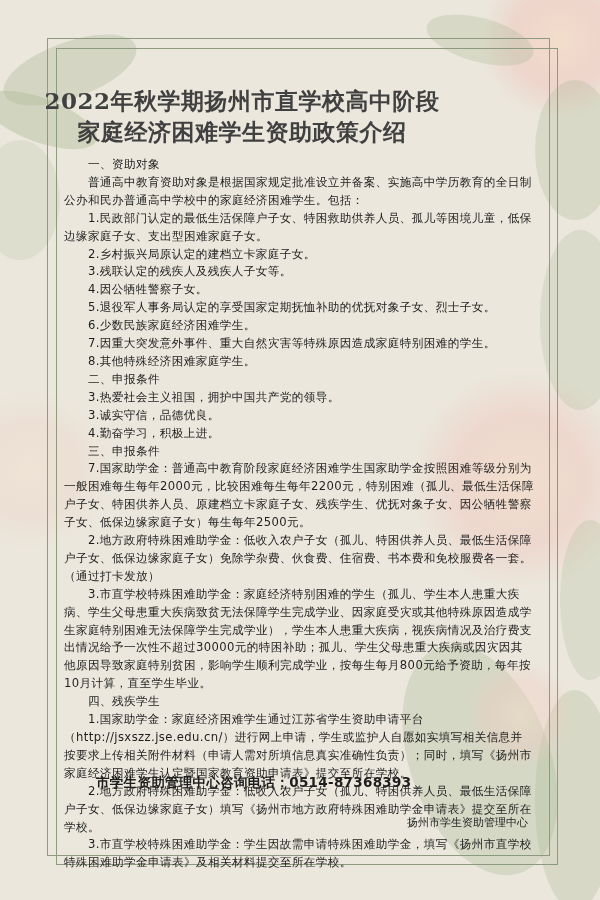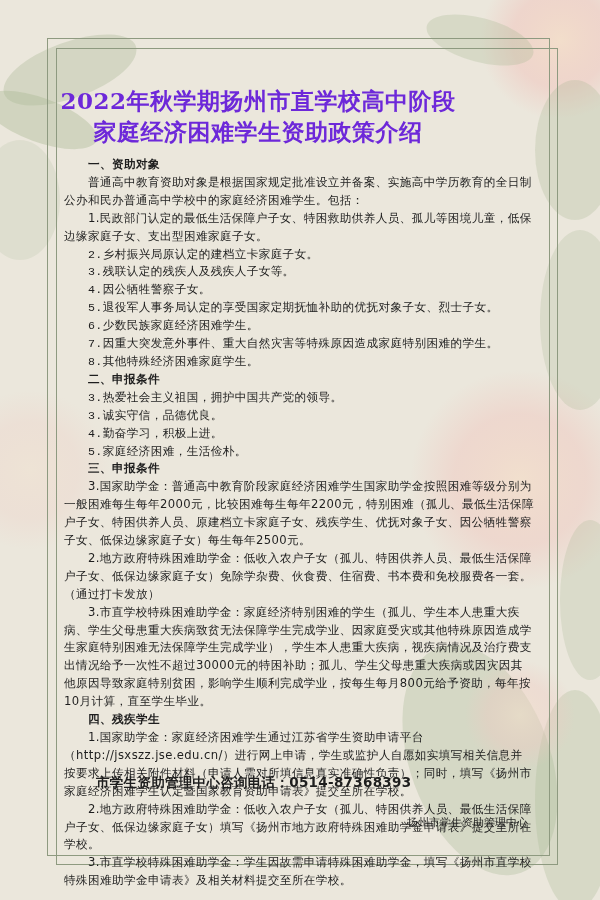--- a/index.html
+++ b/index.html
@@ -7,34 +7,34 @@
     width:600px; height:900px; position:relative; overflow:hidden;
     background:#ebe7dc;
     font-family:"DejaVu Sans","Liberation Sans",sans-serif;
     color:#1e1e1e;
   }
   .bg { position:absolute; inset:0; }
   .frame { position:absolute; border:1.5px solid #8e9a80; pointer-events:none; }
   .frame-a { left:47px; top:38px; width:501px; height:816px; }
   .frame-b { left:56px; top:48px; width:500px; height:815px; }
   .title {
-    position:absolute; left:16px; width:484px; text-align:center;
+    position:absolute; left:0; width:484px; text-align:center;
     font-family:"DejaVu Serif","Liberation Serif",serif; font-weight:bold;
-    font-size:23px; letter-spacing:0.5px; color:#6d28d9;
+    font-size:23px; letter-spacing:0.5px; color:#404040;
   }
   .title1 { top:86px; }
   .title2 { top:117px; }
   .body {
     position:absolute; left:64px; top:156px; width:470px;
     font-size:11.6px; line-height:17.9px; letter-spacing:0.4px;
   }
   .body p { margin:0; }
-  .h { font-weight:bold; padding-left:24px; }
+  .h { font-weight:normal; padding-left:24px; }
   .ind { text-indent:24px; }
-  .item { padding-left:24px;font-family:Liberation Mono, monospace; }
+  .item { padding-left:24px; }
   .wrap { text-indent:24px; }
   .hotline {
     position:absolute; left:88px; top:774px; font-weight:bold; font-size:13.5px; letter-spacing:0.3px;margin-left:8px;
   }
   .sign {
     position:absolute; left:392px; top:814px; font-size:11px; line-height:18px; text-align:right; width:136px;
   }
 </style>
 </head>
 <body>
@@ -82,24 +82,23 @@
   <p class="item">4.因公牺牲警察子女。</p>
   <p class="item">5.退役军人事务局认定的享受国家定期抚恤补助的优抚对象子女、烈士子女。</p>
   <p class="item">6.少数民族家庭经济困难学生。</p>
   <p class="item">7.因重大突发意外事件、重大自然灾害等特殊原因造成家庭特别困难的学生。</p>
   <p class="item">8.其他特殊经济困难家庭学生。</p>
 
   <p class="h">二、申报条件</p>
   <p class="item">3.热爱社会主义祖国，拥护中国共产党的领导。</p>
   <p class="item">3.诚实守信，品德优良。</p>
   <p class="item">4.勤奋学习，积极上进。</p>
-  <p class="item">5.家庭经济困难，生活俭朴。</p>
 
   <p class="h">三、申报条件</p>
-  <p class="wrap">3.国家助学金：普通高中教育阶段家庭经济困难学生国家助学金按照困难等级分别为一般困难每生每年2000元，比较困难每生每年2200元，特别困难（孤儿、最低生活保障户子女、特困供养人员、原建档立卡家庭子女、残疾学生、优抚对象子女、因公牺牲警察子女、低保边缘家庭子女）每生每年2500元。</p>
+  <p class="wrap">7.国家助学金：普通高中教育阶段家庭经济困难学生国家助学金按照困难等级分别为一般困难每生每年2000元，比较困难每生每年2200元，特别困难（孤儿、最低生活保障户子女、特困供养人员、原建档立卡家庭子女、残疾学生、优抚对象子女、因公牺牲警察子女、低保边缘家庭子女）每生每年2500元。</p>
   <p class="wrap">2.地方政府特殊困难助学金：低收入农户子女（孤儿、特困供养人员、最低生活保障户子女、低保边缘家庭子女）免除学杂费、伙食费、住宿费、书本费和免校服费各一套。（通过打卡发放）</p>
   <p class="wrap">3.市直学校特殊困难助学金：家庭经济特别困难的学生（孤儿、学生本人患重大疾病、学生父母患重大疾病致贫无法保障学生完成学业、因家庭受灾或其他特殊原因造成学生家庭特别困难无法保障学生完成学业），学生本人患重大疾病，视疾病情况及治疗费支出情况给予一次性不超过30000元的特困补助；孤儿、学生父母患重大疾病或因灾因其他原因导致家庭特别贫困，影响学生顺利完成学业，按每生每月800元给予资助，每年按10月计算，直至学生毕业。</p>
 
   <p class="h">四、残疾学生</p>
   <p class="wrap">1.国家助学金：家庭经济困难学生通过江苏省学生资助申请平台（http://jsxszz.jse.edu.cn/）进行网上申请，学生或监护人自愿如实填写相关信息并按要求上传相关附件材料（申请人需对所填信息真实准确性负责）；同时，填写《扬州市家庭经济困难学生认定暨国家教育资助申请表》提交至所在学校。</p>
   <p class="wrap">2.地方政府特殊困难助学金：低收入农户子女（孤儿、特困供养人员、最低生活保障户子女、低保边缘家庭子女）填写《扬州市地方政府特殊困难助学金申请表》提交至所在学校。</p>
   <p class="wrap">3.市直学校特殊困难助学金：学生因故需申请特殊困难助学金，填写《扬州市直学校特殊困难助学金申请表》及相关材料提交至所在学校。</p>
 </div>
 
 <div class="hotline">市学生资助管理中心咨询电话：0514-87368393</div>

